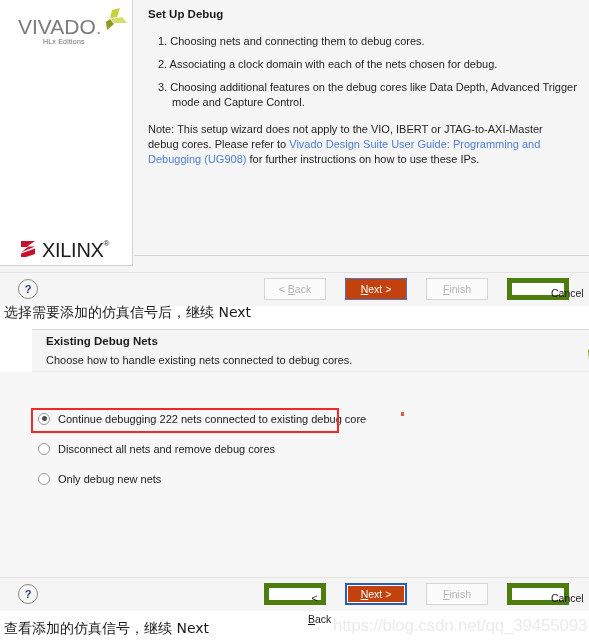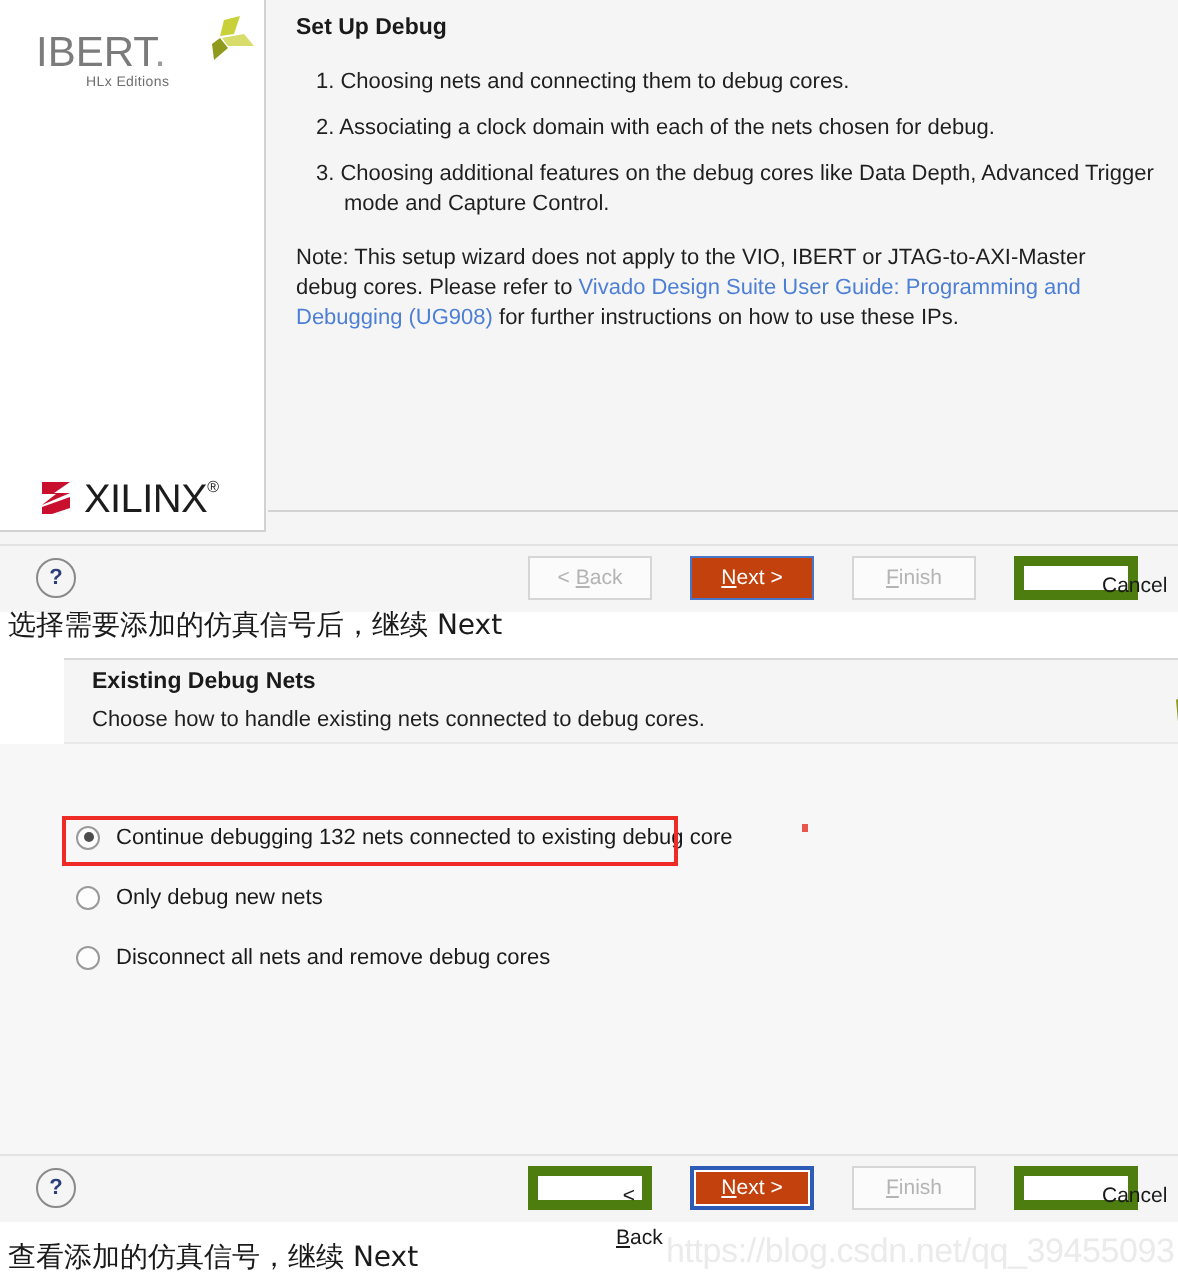--- a/index.html
+++ b/index.html
@@ -350,21 +350,21 @@
 </style>
 </head>
 <body>
 
 <div id="dialog-one">
 
   <div class="dlg-body">
 
     <div class="dlg-left-panel">
       <div class="vivado-logo">
-        <div class="vivado-word"><span>IBERT</span><span class="vivado-dot">.</span></div>
+        <div class="vivado-word"><span>VIVADO</span><span class="vivado-dot">.</span></div>
         <div class="vivado-sub">HLx Editions</div>
         <svg class="vivado-leaf" width="30" height="28" viewBox="0 0 30 28">
           <polygon points="14,2 22,0 19,9 12,10" fill="#c8d13a"></polygon>
           <polygon points="13,11 24,9 29,15 16,15" fill="#d7dc6a"></polygon>
           <polygon points="12,11 16,16 9,22 8,14" fill="#8f9a1e"></polygon>
         </svg>
       </div>
 
       <div class="xilinx-logo">
         <svg class="xilinx-mark" width="20" height="20" viewBox="0 0 20 20">
@@ -407,29 +407,29 @@
       <polygon points="15,2 23,0 20,11 13,12" fill="#c8d13a"></polygon>
       <polygon points="14,13 26,11 31,18 17,18" fill="#d7dc6a"></polygon>
       <polygon points="13,13 17,19 9,27 8,16" fill="#8f9a1e"></polygon>
     </svg>
   </div>
 
   <div class="dlg2-body">
     <div class="radio-group">
       <div class="radio-row">
         <span class="radio-mark checked"></span>
-        <span class="radio-label">Continue debugging 132 nets connected to existing debug core</span>
+        <span class="radio-label">Continue debugging 222 nets connected to existing debug core</span>
+      </div>
+      <div class="radio-row">
+        <span class="radio-mark"></span>
+        <span class="radio-label">Disconnect all nets and remove debug cores</span>
       </div>
       <div class="radio-row">
         <span class="radio-mark"></span>
         <span class="radio-label">Only debug new nets</span>
-      </div>
-      <div class="radio-row">
-        <span class="radio-mark"></span>
-        <span class="radio-label">Disconnect all nets and remove debug cores</span>
       </div>
     </div>
   </div>
 
   <div class="dlg-footer">
     <div class="help-btn">?</div>
     <div class="btn enabled btn-back">&lt; <u>B</u>ack</div>
     <div class="btn primary focused btn-next"><u>N</u>ext &gt;</div>
     <div class="btn btn-finish"><u>F</u>inish</div>
     <div class="btn enabled btn-cancel">Cancel</div>

